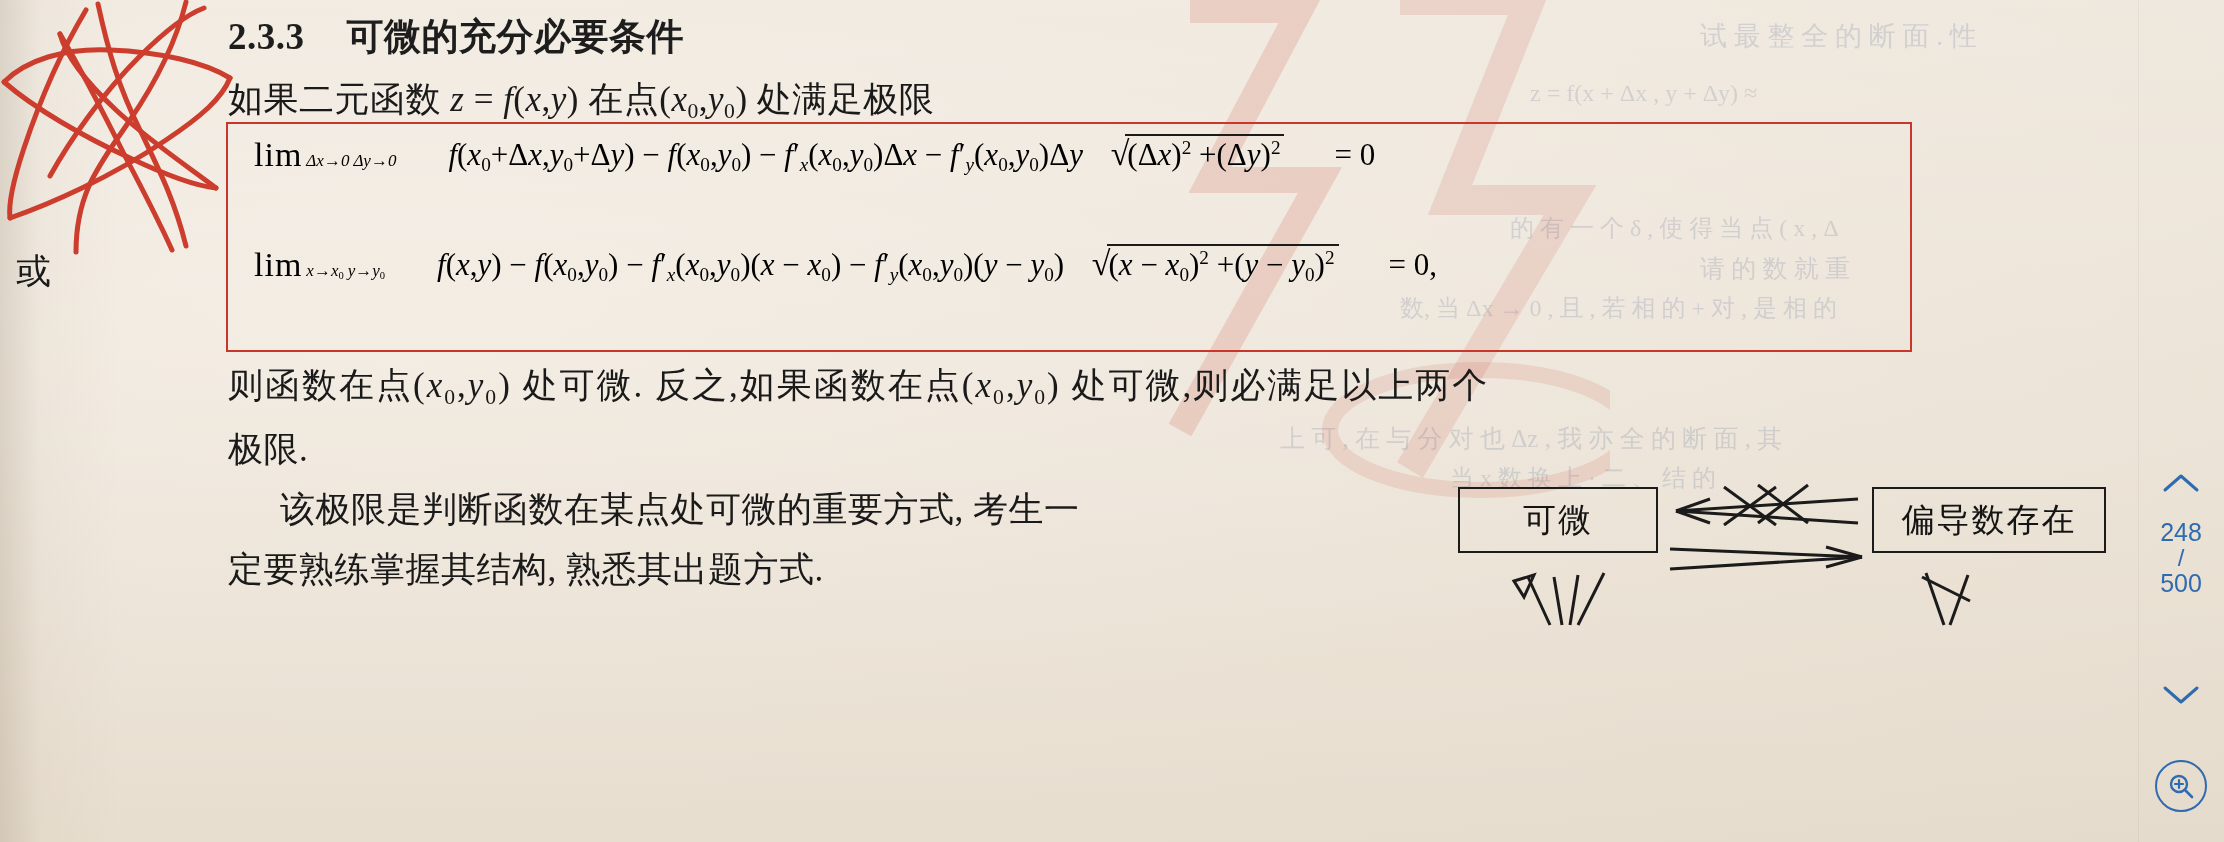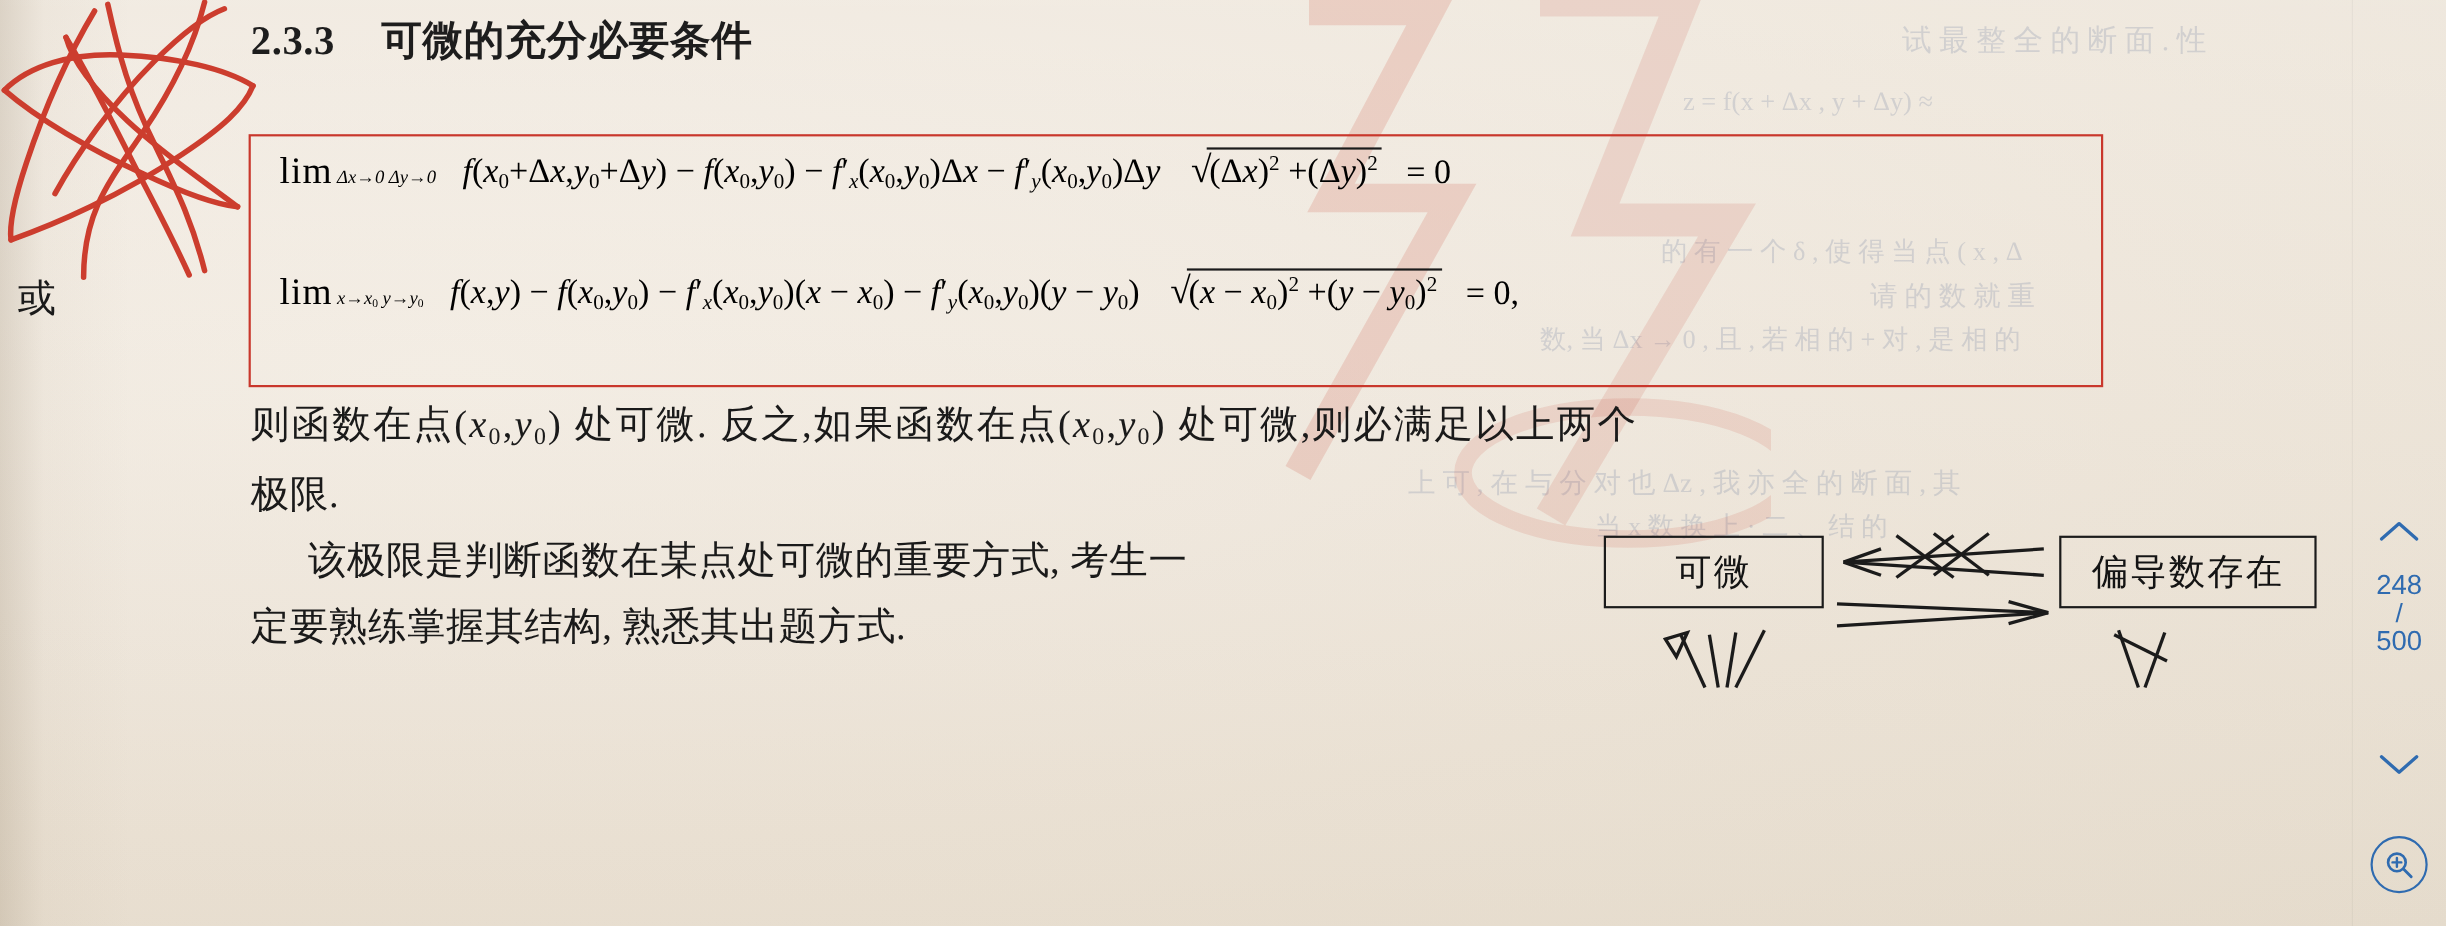--- a/index.html
+++ b/index.html
@@ -86,20 +86,21 @@
     width: 1686px;
     height: 230px;
     border: 2px solid #c9372c;
     box-sizing: border-box;
   }
 
   .frac-row {
     position: absolute;
     display: flex;
     align-items: center;
+    gap: 28px;
   }
   .lim {
     display: inline-block;
     text-align: center;
     font-family: "Liberation Serif", serif;
     margin-right: 14px;
   }
   .lim .limword { font-size: 34px; font-style: normal; letter-spacing: 1px;}
   .lim .limsub {
     font-size: 17px;
@@ -254,40 +255,43 @@
     width: 1px; height: 842px;
     background: rgba(0,0,0,0.04);
   }
 </style>
 </head>
 <body>
 
 <div class="page">
   <div class="paper-vignette"></div>
 
-  <div class="bleed-cn" style="left:1700px; top:18px; font-size:27px;margin-left:29px;">试 最 整 全 的 断 面 . 性</div>
+  <div class="bleed-cn" style="left:1700px; top:18px; font-size:27px;">试 最 整 全 的 断 面 . 性</div>
   <div class="bleed-cn" style="left:1530px; top:80px; font-size:24px;">z = f(x + Δx , y + Δy) ≈</div>
   <div class="bleed-cn" style="left:1470px; top:212px; font-size:24px;margin-left:40px;">的 有 一 个 δ , 使 得 当 点 ( x , Δ</div>
   <div class="bleed-cn" style="left:1700px; top:252px; font-size:25px;">请 的 数 就 重</div>
   <div class="bleed-cn" style="left:1400px; top:292px; font-size:24px;">数, 当 Δx → 0 , 且 , 若 相 的 + 对 , 是 相 的</div>
   <div class="bleed-cn" style="left:1280px; top:422px; font-size:25px;">上 可 , 在 与 分 对 也 Δz , 我 亦 全 的 断 面 , 其</div>
   <div class="bleed-cn" style="left:1450px; top:462px; font-size:24px;">当 x 数 换 上 · 二 、 结 的</div>
 
   <svg class="bleed" style="left:1150px; top:0px;" width="460" height="520" viewBox="0 0 460 520">
     <path d="M40 10 L150 10 L60 180 L170 180 L30 430" stroke="rgba(196,60,45,0.16)" stroke-width="26" fill="none"></path>
     <path d="M250 0 L380 0 L300 200 L420 200 L260 470" stroke="rgba(196,60,45,0.13)" stroke-width="30" fill="none"></path>
     <ellipse cx="330" cy="430" rx="150" ry="60" stroke="rgba(196,60,45,0.12)" stroke-width="16" fill="none"></ellipse>
   </svg>
 
   <div class="content">
 
     <div class="heading">
       <span class="num">2.3.3</span><span>可微的充分必要条件</span>
     </div>
 
+    <div class="line-intro">
+      如果二元函数&nbsp;<span class="mathvar">z</span>&nbsp;=&nbsp;<span class="mathvar">f</span>(<span class="mathvar">x</span>,<span class="mathvar">y</span>)&nbsp;在点(<span class="mathvar">x</span><span class="subn">0</span>,<span class="mathvar">y</span><span class="subn">0</span>)&nbsp;处满足极限
+    </div>
 
     <div class="formula-box">
 
       <div class="frac-row" style="left: 26px; top: 10px;">
         <span class="lim">
           <span class="limword">lim</span>
           <span class="limsub">Δ<span class="mathvar">x</span>→0</span>
           <span class="limsub">Δ<span class="mathvar">y</span>→0</span>
         </span>
         <span class="frac">

